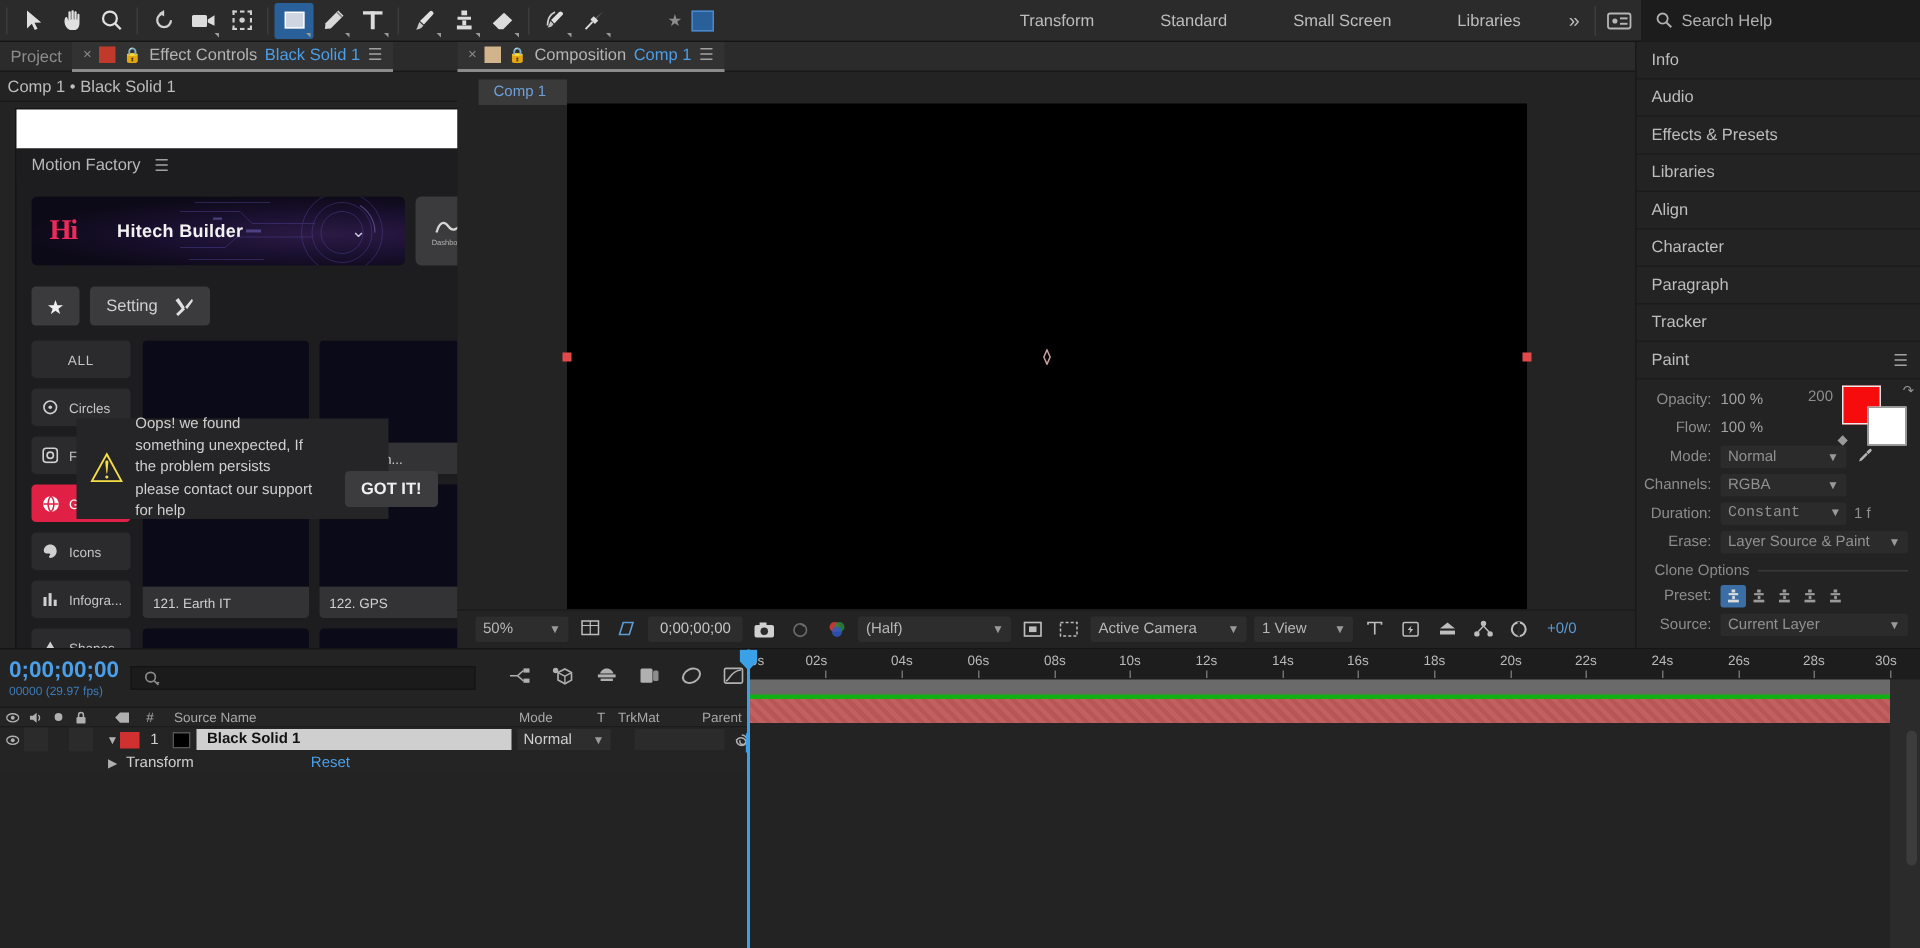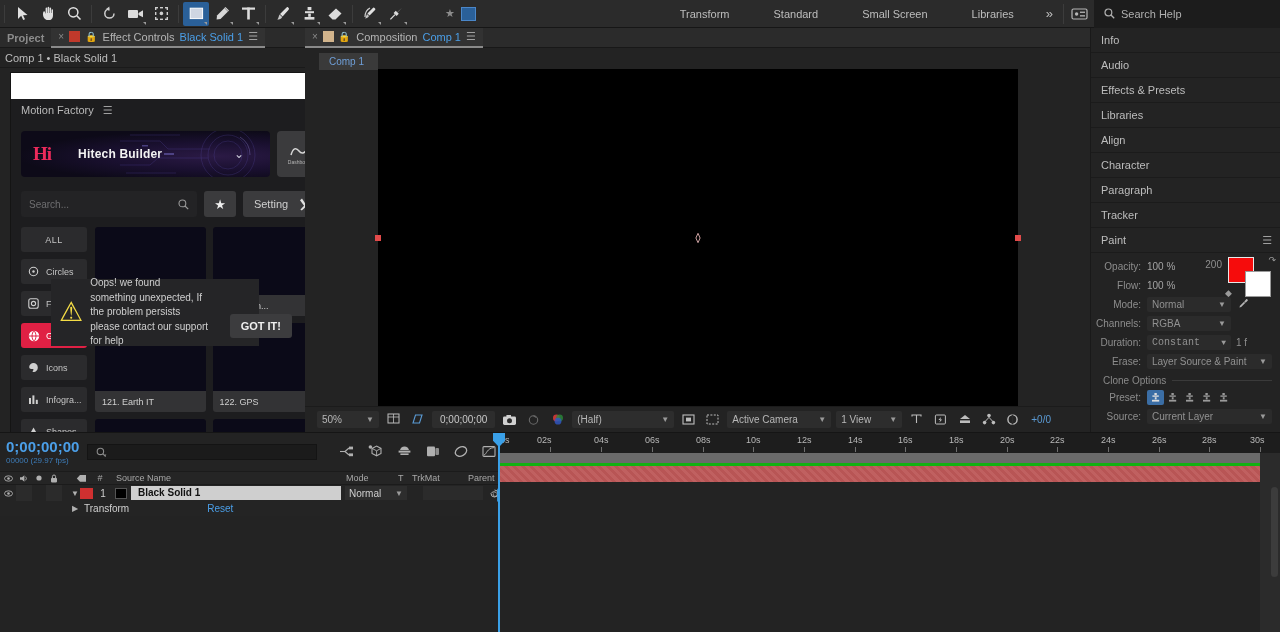--- a/index.html
+++ b/index.html
@@ -35,21 +35,21 @@
   #search-help-box .sh-text { color: #b0b0b0; font-size: 11px; }
   #star-grp { display: flex; align-items: center; gap: 6px; margin-left: 36px; }
   #star-grp .sq { width: 15px; height: 14px; background: #2a6099; border: 1px solid #4b87c9; }
 
   
   .panel-tabbar {
     height: 20px; background: #2b2b2b; display: flex; align-items: center;
     font-size: 11px; border-bottom: 1px solid #181818;
   }
   .ptab { display: flex; align-items: center; gap: 5px; padding: 0 7px; height: 20px; color: #b4b4b4; }
-  .ptab.inactive { color: #8c8c8c; font-weight: bold; }
+  .ptab.inactive { color: #8c8c8c; }
   .ptab.active { background: #323232; border-bottom: 2px solid #8a8a8a; }
   .ptab .x { color: #8a8a8a; font-size: 10px; }
   .ptab .blue { color: #4b9fe8; }
   .swatch-red { width: 11px; height: 11px; background: #c0392b; }
   .swatch-tan { width: 11px; height: 11px; background: #d2b48c; }
   .hamb { color: #a0a0a0; font-size: 11px; letter-spacing: 0; }
 
   
   #left-col { position: absolute; left: 0; top: 28px; width: 305px; height: 404px; background: #232323; }
   #ec-crumb { height: 20px; background: #232323; display: flex; align-items: center;
@@ -389,27 +389,20 @@
       <div id="mf-dash">
         <span id="mf-badge">1</span>
         <svg width="22" height="14" viewBox="0 0 22 14">
           <path d="M2 11 C4 4 7 3 10 7 C13 11 16 9 20 3" fill="none" stroke="#d6d6d6" stroke-width="1.5"></path>
         </svg>
         <span class="dlabel">Dashboard</span>
       </div>
     </div>
 
     <div id="mf-searchrow">
-      <div id="mf-search">
-        <span>Search...</span>
-        <svg width="11" height="11" viewBox="0 0 11 11">
-            <circle cx="4.4" cy="4.4" r="3.4" fill="none" stroke="#9a9a9a" stroke-width="1.1"></circle>
-            <line x1="7" y1="7" x2="10.2" y2="10.2" stroke="#9a9a9a" stroke-width="1.2"></line>
-          </svg>
-      </div>
       <div class="mf-btn" id="mf-fav">
         <span style="font-size:13px;color:#efefef;">★</span>
       </div>
       <div class="mf-btn" id="mf-setting">
         <span>Setting</span>
         <svg width="13" height="13" viewBox="0 0 13 13">
           <path d="M1 2.2 L3 .6 L7.2 7 L5.6 8.4 Z" fill="#e0e0e0"></path>
             <path d="M12 1.2 L7.4 6.6 L8.8 8 L12.6 2.6 Z" fill="#e0e0e0"></path>
             <path d="M1.4 11.4 L6 6.8 L7.4 8.2 L2.8 12.6 Z" fill="#e0e0e0"></path>
         </svg>

